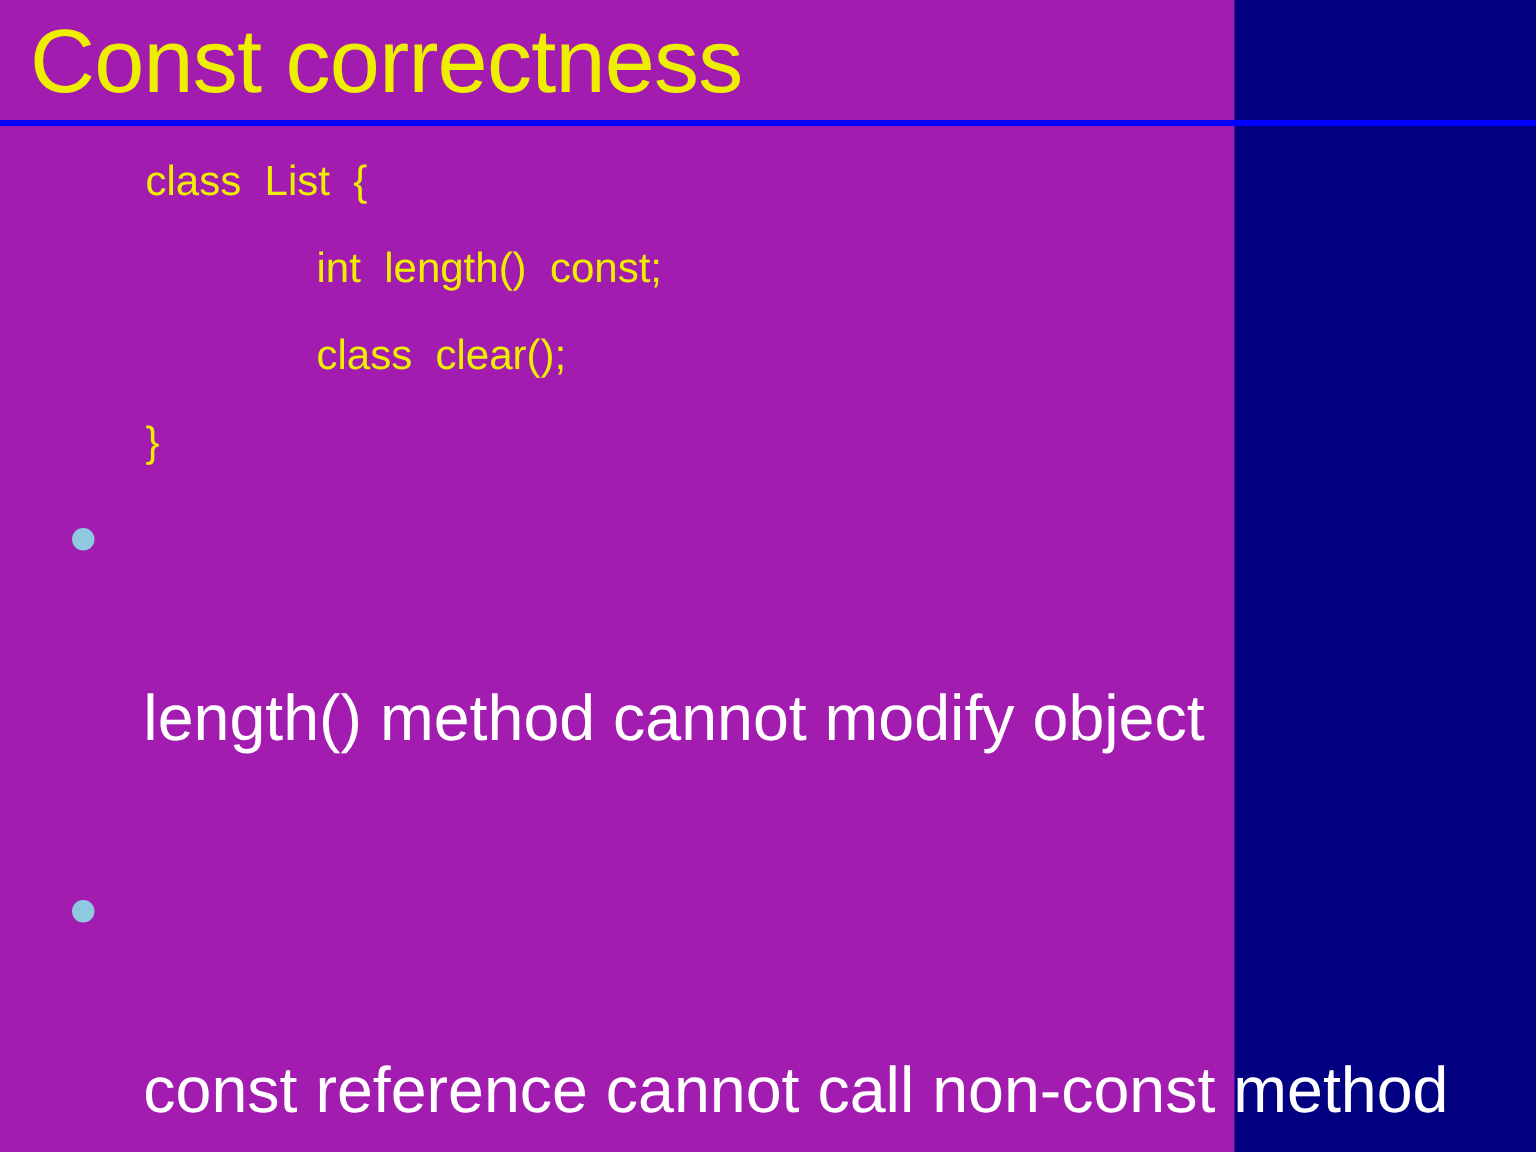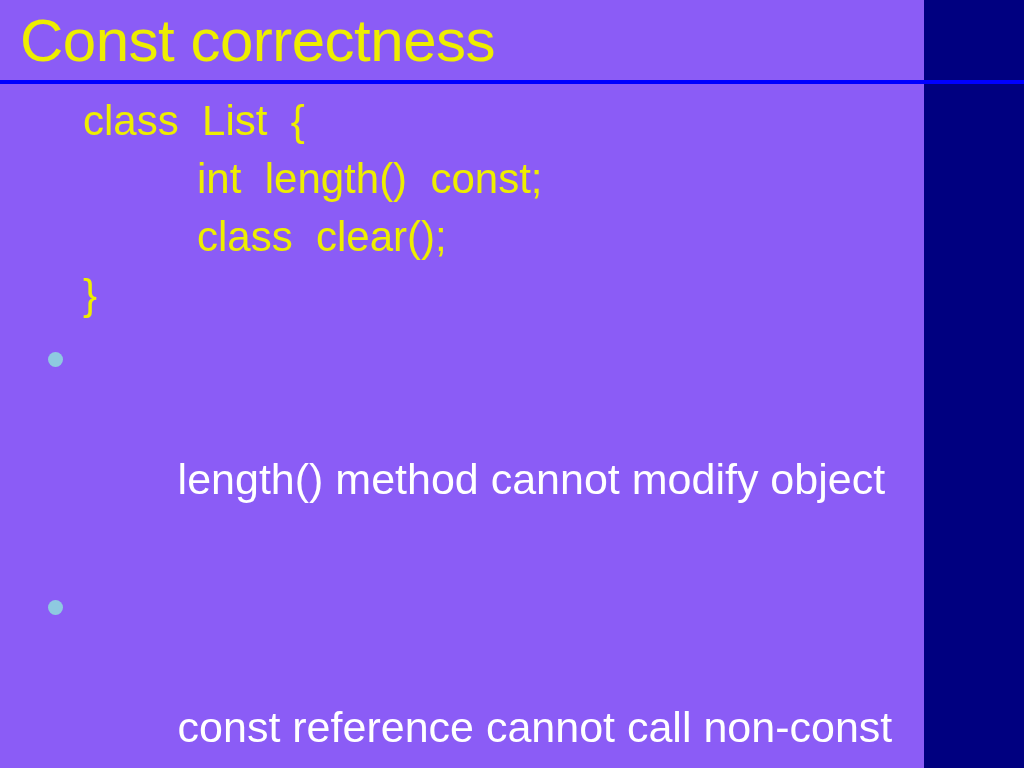--- a/index.html
+++ b/index.html
@@ -10,23 +10,23 @@
   body {
     width: 1024px;
     height: 768px;
     overflow: hidden;
     font-family: "Liberation Sans", sans-serif;
     background: #000080;
   }
 
   .slide {
     position: relative;
-    width: 924px;
+    width: 823px;
     height: 768px;
-    background: #8b5cf6;
+    background: #a21caf;
     box-sizing: border-box;
   }
 
   
   .slide-title {
     position: absolute;
     left: 20px;
     top: 6px;
     font-size: 60px;
     line-height: 70px;
@@ -52,41 +52,41 @@
     width: 1024px;
   }
 
   
   .code-block {
     margin: 0;
     padding: 0;
   }
   .code-line {
     color: #eeee00;
-    font-size: 42px;
+    font-size: 28px;
     line-height: 58px;
     white-space: pre;
     padding-left: 83px;
+    margin-left: 14px;
   }
   .code-line.indent-1 {
     padding-left: 197px;
   }
 
   
   .bullet-list {
     list-style: none;
     margin: 0;
     padding: 0;
   }
   .bullet-item {
     position: relative;
     color: #ffffff;
     font-size: 43px;
     line-height: 62px;
-    padding-left: 82px;
     white-space: pre-wrap;
     margin: 0;
   }
   .bullet-item > .bullet-dot {
     position: absolute;
     left: 48px;
     top: 28px;
     width: 15px;
     height: 15px;
     border-radius: 50%;

